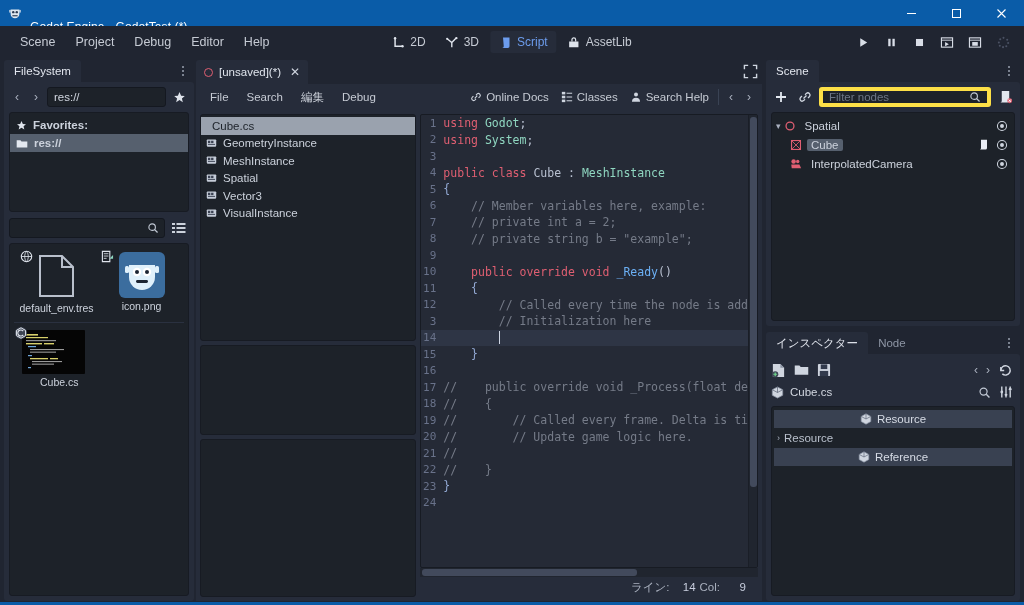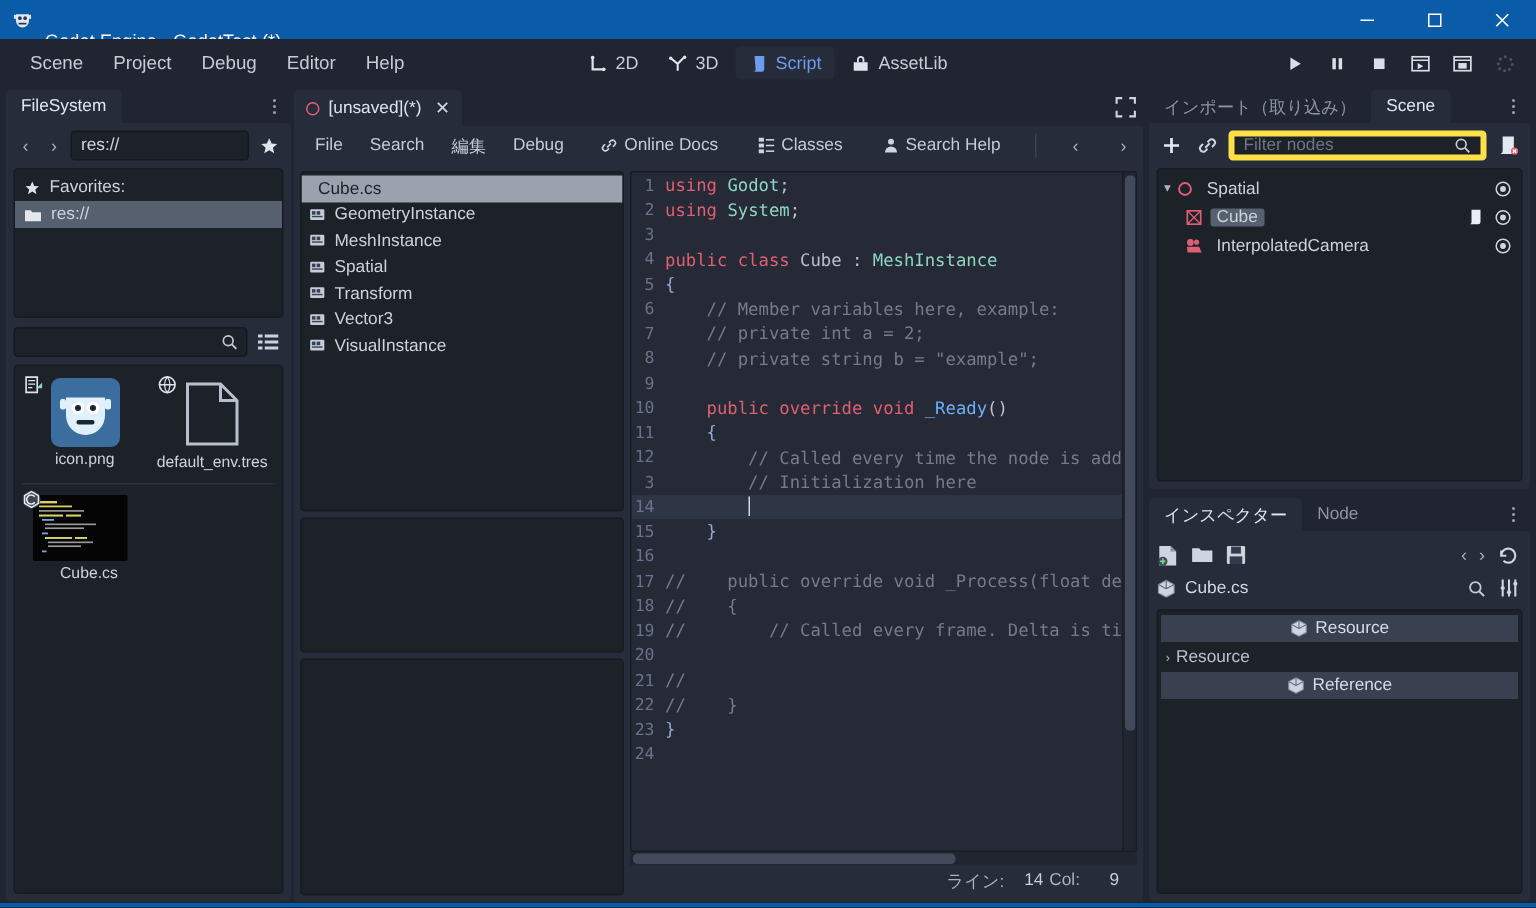--- a/index.html
+++ b/index.html
@@ -71,21 +71,21 @@
   .fs-navrow { display: flex; align-items: center; gap: 3px; margin-bottom: 5px; }
   .navbtn { width: 16px; height: 18px; display: flex; align-items: center; justify-content: center; color: #aab1bf; font-size: 12px; }
   .path-field {
     flex: 1; height: 20px; background: #1d2229; border: 1px solid #141820; border-radius: 3px;
     color: #d2d7e0; font-size: 11.5px; display: flex; align-items: center; padding: 0 6px;
   }
   .star-btn { width: 20px; height: 20px; display: flex; align-items: center; justify-content: center; }
 
   .fav-tree {
     background: #1d2229; border: 1px solid #171b23; border-radius: 3px;
-    height: 100px; padding: 3px 0; margin-bottom: 6px;
+    height: 100px; padding: 3px 0; margin-bottom: 6px; font-weight: bold;
   }
   .tree-row { display: flex; align-items: center; gap: 6px; height: 18px; padding: 0 6px; font-size: 11.5px; color: #ccd2dc; }
   .tree-row.sel { background: #56606e; }
 
   .fs-searchrow { display: flex; align-items: center; gap: 4px; margin-bottom: 5px; }
   .fs-search {
     flex: 1; height: 20px; background: #1d2229; border: 1px solid #141820; border-radius: 3px;
     display: flex; align-items: center; justify-content: flex-end; padding: 0 5px;
   }
   .listmode-btn { width: 20px; height: 20px; display: flex; align-items: center; justify-content: center; }
@@ -109,21 +109,21 @@
     font-size: 11.5px; height: 24px; padding: 0 8px; border-radius: 3px 3px 0 0;
   }
   .sc-tab .dot-o { width: 9px; height: 9px; border: 1.6px solid #e05f72; border-radius: 50%; }
   .sc-tab .x { color: #cfd5df; font-size: 12px; margin-left: 3px; }
   .expand-btn { position: absolute; right: 4px; top: 4px; }
 
   .sc-menurow {
     height: 26px; background: #262c3a; display: flex; align-items: center; padding: 0 6px; gap: 2px; position: relative;
   }
   .sc-menu { color: #c6cbd4; font-size: 11.5px; padding: 3px 8px; border-radius: 3px; }
-  .sc-right { position: absolute; right: 4px; display: flex; align-items: center; gap: 14px; }
+  .sc-right { position: absolute; right: 4px; display: flex; align-items: center; gap: 0; }
   .sc-rbtn { display: flex; align-items: center; gap: 4px; color: #c6cbd4; font-size: 11.5px; padding: 3px 6px; border-radius: 3px; }
   .sc-arrow { width: 18px; height: 20px; display: flex; align-items: center; justify-content: center; color: #aab1bf; font-size: 12px; }
   .vdiv { width: 1px; height: 16px; background: #3a4354; margin: 0 3px; }
 
   .sc-main { flex: 1; display: flex; background: #262c3a; padding: 4px; gap: 4px; }
   .sc-left-col { width: 234px; display: flex; flex-direction: column; gap: 4px; }
   .class-list {
     background: #1d2229; border: 1px solid #171b23; border-radius: 3px; height: 227px; padding: 2px 0; overflow: hidden;
   }
   .cl-row { display: flex; align-items: center; gap: 6px; height: 17.5px; padding: 0 5px; font-size: 11.5px; color: #ccd2dc; }
@@ -391,20 +391,35 @@
               <rect x="0" y="9" width="3" height="2"></rect>
                   <rect x="4.5" y="9" width="9" height="2"></rect>
                 </g>
             </svg>
           </div>
         </div>
 
         <div class="fs-files">
           <div class="file-grid">
             <div class="file-cell">
+              <div class="badge-tl">
+                <svg width="13" height="13" viewBox="0 0 14 14">
+                    <circle cx="7" cy="7" r="5.6" fill="none" stroke="#dfe4ec" stroke-width="1.2"></circle>
+                    <path d="M1.4 7h11.2M7 1.4c2.6 3 2.6 8.2 0 11.2M7 1.4c-2.6 3-2.6 8.2 0 11.2" stroke="#dfe4ec" stroke-width="0.9" fill="none"></path>
+                  </svg>
+              </div>
+              <div class="file-thumb">
+                <svg width="37" height="44" viewBox="0 0 37 44">
+                    <path d="M2 2h22l11 11v29H2z" fill="none" stroke="#b9c0cc" stroke-width="2"></path>
+                    <path d="M24 2v11h11" fill="none" stroke="#b9c0cc" stroke-width="2"></path>
+                  </svg>
+              </div>
+              <div class="file-name">default_env.tres</div>
+            </div>
+            <div class="file-cell">
               <div class="badge-tl" style="left:2px">
                 <svg width="13" height="13" viewBox="0 0 14 14">
                     <path d="M1.5 1.5h8v11h-8z" fill="none" stroke="#dfe4ec" stroke-width="1.2"></path>
                     <path d="M9 9.5 L13 5.5 L13 9.5z" fill="#8fd6c0"></path>
                     <path d="M3 4h5M3 6.5h5M3 9h3" stroke="#dfe4ec" stroke-width="0.9"></path>
                   </svg>
               </div>
               <div class="file-thumb" style="background:#3b6d9e;border-radius:6px;width:46px;height:46px;">
                 <svg width="36" height="30" viewBox="0 0 36 30">
                   <path d="M5 5h26v12a13 13 0 0 1-26 0z" fill="#dff0fb"></path>
@@ -412,35 +427,20 @@
                     <circle cx="23" cy="12" r="4.2" fill="#fff"></circle>
                   <circle cx="13" cy="12" r="2" fill="#1c2533"></circle>
                     <circle cx="23" cy="12" r="2" fill="#1c2533"></circle>
                   <rect x="12" y="20" width="12" height="3" rx="1.4" fill="#1c2533"></rect>
                   <rect x="1" y="6" width="4" height="7" rx="1.5" fill="#dff0fb"></rect>
                     <rect x="31" y="6" width="4" height="7" rx="1.5" fill="#dff0fb"></rect>
                 </svg>
               </div>
               <div class="file-name">icon.png</div>
             </div>
-            <div class="file-cell">
-              <div class="badge-tl">
-                <svg width="13" height="13" viewBox="0 0 14 14">
-                    <circle cx="7" cy="7" r="5.6" fill="none" stroke="#dfe4ec" stroke-width="1.2"></circle>
-                    <path d="M1.4 7h11.2M7 1.4c2.6 3 2.6 8.2 0 11.2M7 1.4c-2.6 3-2.6 8.2 0 11.2" stroke="#dfe4ec" stroke-width="0.9" fill="none"></path>
-                  </svg>
-              </div>
-              <div class="file-thumb">
-                <svg width="37" height="44" viewBox="0 0 37 44">
-                    <path d="M2 2h22l11 11v29H2z" fill="none" stroke="#b9c0cc" stroke-width="2"></path>
-                    <path d="M24 2v11h11" fill="none" stroke="#b9c0cc" stroke-width="2"></path>
-                  </svg>
-              </div>
-              <div class="file-name">default_env.tres</div>
-            </div>
           </div>
           <div class="sep-line"></div>
           <div class="file-grid">
             <div class="file-cell" style="width:60%;align-items:flex-start;padding-left:8px;">
               <div class="badge-tl" style="left:0;top:-2px;z-index:2">
                 <svg width="14" height="14" viewBox="0 0 14 14">
                     <circle cx="7" cy="7" r="6" fill="#3d4452"></circle>
                     <path d="M7 1.8 L11.6 4.4 v5.2 L7 12.2 L2.4 9.6 V4.4z" fill="none" stroke="#e5eaf2" stroke-width="1"></path>
                     <path d="M9.2 5.2a3 3 0 1 0 0 3.6" fill="none" stroke="#e5eaf2" stroke-width="1.1"></path>
                   </svg>
@@ -589,33 +589,20 @@
                   <svg width="11" height="11" viewBox="0 0 14 14">
                     <rect x="1" y="2" width="12" height="9" rx="1" fill="#c5ccd8"></rect>
                     <g fill="#3a4152">
                       <rect x="2.5" y="3.5" width="3" height="3"></rect>
                       <rect x="6.5" y="3.5" width="3" height="3"></rect>
                       <rect x="2.5" y="7.5" width="9" height="1.2"></rect>
                     </g>
                   </svg>
                 </span>
                 <span>Spatial</span>
-              </div>
-              <div class="cl-row">
-                <span>
-                  <svg width="11" height="11" viewBox="0 0 14 14">
-                    <rect x="1" y="2" width="12" height="9" rx="1" fill="#c5ccd8"></rect>
-                    <g fill="#3a4152">
-                      <rect x="2.5" y="3.5" width="3" height="3"></rect>
-                      <rect x="6.5" y="3.5" width="3" height="3"></rect>
-                      <rect x="2.5" y="7.5" width="9" height="1.2"></rect>
-                    </g>
-                  </svg>
-                </span>
-                <span>Transform</span>
               </div>
               <div class="cl-row">
                 <span>
                   <svg width="11" height="11" viewBox="0 0 14 14">
                     <rect x="1" y="2" width="12" height="9" rx="1" fill="#c5ccd8"></rect>
                     <g fill="#3a4152">
                       <rect x="2.5" y="3.5" width="3" height="3"></rect>
                       <rect x="6.5" y="3.5" width="3" height="3"></rect>
                       <rect x="2.5" y="7.5" width="9" height="1.2"></rect>
                     </g>
@@ -656,21 +643,21 @@
                 <div class="code-line"><span class="ln">10</span><span class="code-txt"><span class="p">    </span><span class="k">public override void</span><span class="p"> </span><span class="f">_Ready</span><span class="p">()</span></span></div>
                 <div class="code-line"><span class="ln">11</span><span class="code-txt"><span class="p">    </span><span class="b">{</span></span></div>
                 <div class="code-line"><span class="ln">12</span><span class="code-txt"><span class="c">        // Called every time the node is add</span></span></div>
                 <div class="code-line"><span class="ln">3</span><span class="code-txt"><span class="c">        // Initialization here</span></span></div>
                 <div class="code-line cur"><span class="ln">14</span><span class="code-txt"><span>        </span><span class="caret"></span></span></div>
                 <div class="code-line"><span class="ln">15</span><span class="code-txt"><span class="p">    </span><span class="b">}</span></span></div>
                 <div class="code-line"><span class="ln">16</span><span class="code-txt"></span></div>
                 <div class="code-line"><span class="ln">17</span><span class="code-txt"><span class="c">//    public override void _Process(float de</span></span></div>
                 <div class="code-line"><span class="ln">18</span><span class="code-txt"><span class="c">//    {</span></span></div>
                 <div class="code-line"><span class="ln">19</span><span class="code-txt"><span class="c">//        // Called every frame. Delta is ti</span></span></div>
-                <div class="code-line"><span class="ln">20</span></div>
+                <div class="code-line"><span class="ln">20</span><span class="code-txt"><span class="c">//        // Update game logic here.</span></span></div>
                 <div class="code-line"><span class="ln">21</span><span class="code-txt"><span class="c">//</span></span></div>
                 <div class="code-line"><span class="ln">22</span><span class="code-txt"><span class="c">//    }</span></span></div>
                 <div class="code-line"><span class="ln">23</span><span class="code-txt"><span class="b">}</span></span></div>
                 <div class="code-line"><span class="ln">24</span><span class="code-txt"></span></div>
               </div>
             <div class="vscroll">
               <div class="vthumb"></div>
             </div>
           </div>
           <div class="hscroll">
@@ -683,21 +670,20 @@
             <span class="st-num">9</span>
           </div>
         </div>
       </div>
     </div>
 
     <div class="right-dock">
 
       <div class="scene-dock">
         <div class="dock-tabs">
-          <div class="dock-tab">インポート（取り込み）</div>
           <div class="dock-tab active">Scene</div>
           <div class="dock-menu-dots">
             <span class="dot"></span>
               <span class="dot"></span>
               <span class="dot"></span>
           </div>
         </div>
         <div class="scene-body">
           <div class="scene-toolrow">
             <div class="stbtn">

